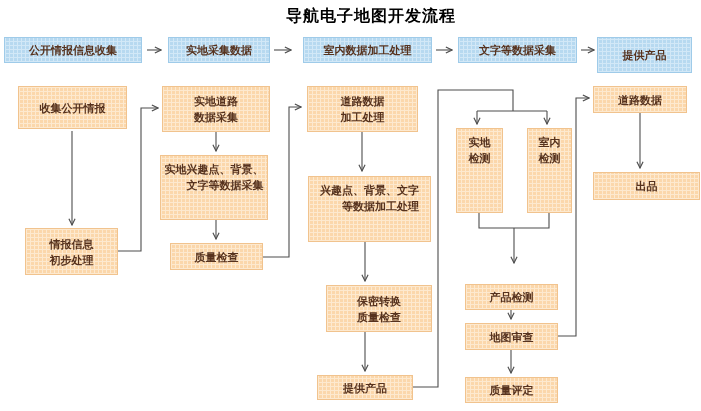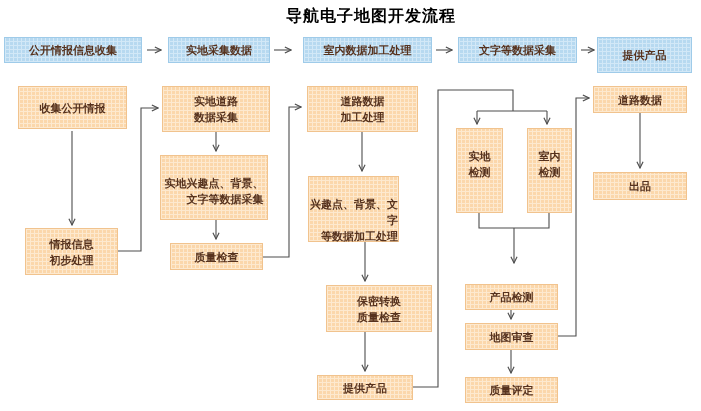--- a/index.html
+++ b/index.html
@@ -16,21 +16,21 @@
         text-align:right;white-space:pre-line;font-weight:bold;font-size:11px;
         line-height:16px;color:var(--ink);}
   .stage{background-color:var(--stage-fill);border:1px solid var(--stage-edge);
         background-image:
           repeating-linear-gradient(0deg,  var(--stage-grid) 0 1px, transparent 1px 4px),
           repeating-linear-gradient(90deg, var(--stage-grid) 0 1px, transparent 1px 4px);}
   .step{background-color:var(--step-fill);border:1px solid var(--step-edge);
         background-image:
           repeating-linear-gradient(0deg,  var(--step-grid) 0 1px, transparent 1px 4px),
           repeating-linear-gradient(90deg, var(--step-grid) 0 1px, transparent 1px 4px);}
-  .v-top{align-items:flex-start;padding-top:20px;font-family:Liberation Mono, monospace;}
+  .v-top{align-items:flex-start;padding-top:5px;}
   svg.flow{position:absolute;left:0;top:0;pointer-events:none;}
   svg.flow path{fill:none;stroke:var(--line);stroke-width:1.1;}
 </style>
 </head>
 <body>
 
 <div class="canvas">
 
   <svg class="flow" width="701" height="411" viewBox="0 0 701 411">
     <defs>
@@ -70,30 +70,30 @@
   <div class="node stage" style="left:597px;top:37px;width:95px;height:36px">提供产品</div>
 
   <div class="node step" style="left:18px;top:86px;width:109px;height:43px">收集公开情报</div>
   <div class="node step" style="left:162px;top:86px;width:108px;height:46px">实地道路
 数据采集</div>
   <div class="node step" style="left:307px;top:86px;width:111px;height:46px">道路数据
 加工处理</div>
   <div class="node step" style="left:593px;top:86px;width:94px;height:27px">道路数据</div>
   <div class="node step v-top" style="left:160px;top:155px;width:108px;height:65px">实地兴趣点、背景、
 文字等数据采集</div>
-  <div class="node step v-top" style="left:308px;top:176px;width:91px;height:66px">兴趣点、背景、文字
+  <div class="node step v-top" style="left:308px;top:176px;width:123px;height:66px">兴趣点、背景、文字
 等数据加工处理</div>
   <div class="node step" style="left:25px;top:228px;width:93px;height:47px">情报信息
 初步处理</div>
   <div class="node step" style="left:170px;top:243px;width:93px;height:27px">质量检查</div>
   <div class="node step" style="left:326px;top:285px;width:106px;height:47px">保密转换
 质量检查</div>
   <div class="node step" style="left:317px;top:375px;width:96px;height:25px">提供产品</div>
   <div class="node step v-top" style="left:456px;top:128px;width:47px;height:85px">实地
 检测</div>
   <div class="node step v-top" style="left:527px;top:128px;width:45px;height:85px">室内
 检测</div>
   <div class="node step" style="left:465px;top:284px;width:93px;height:26px">产品检测</div>
   <div class="node step" style="left:465px;top:323px;width:93px;height:27px">地图审查</div>
   <div class="node step" style="left:465px;top:377px;width:93px;height:26px">质量评定</div>
-  <div class="node step" style="left:593px;top:172px;width:94px;height:28px">出品</div>
+  <div class="node step" style="left:593px;top:172px;width:107px;height:28px">出品</div>
 
 </div>
 
 </body></html>

